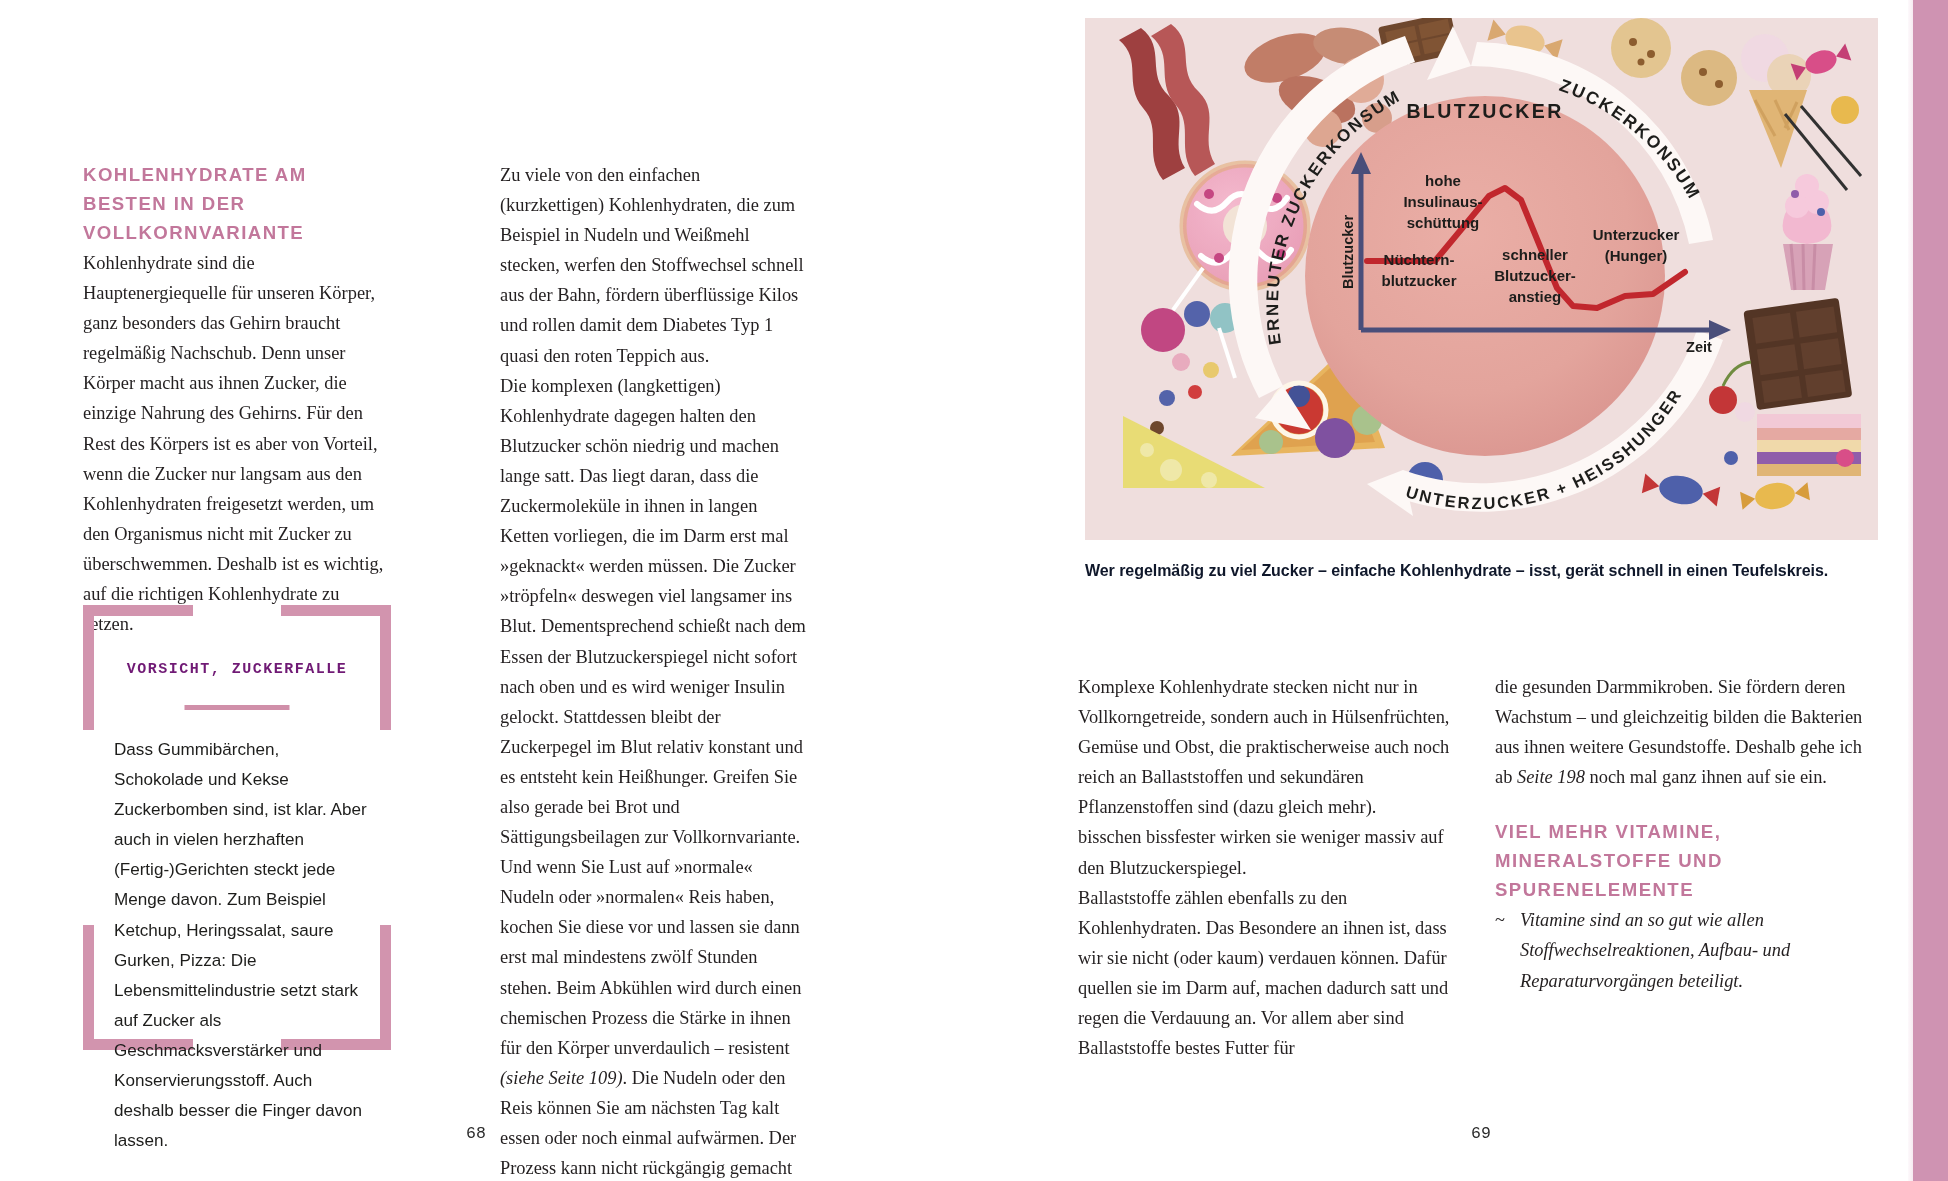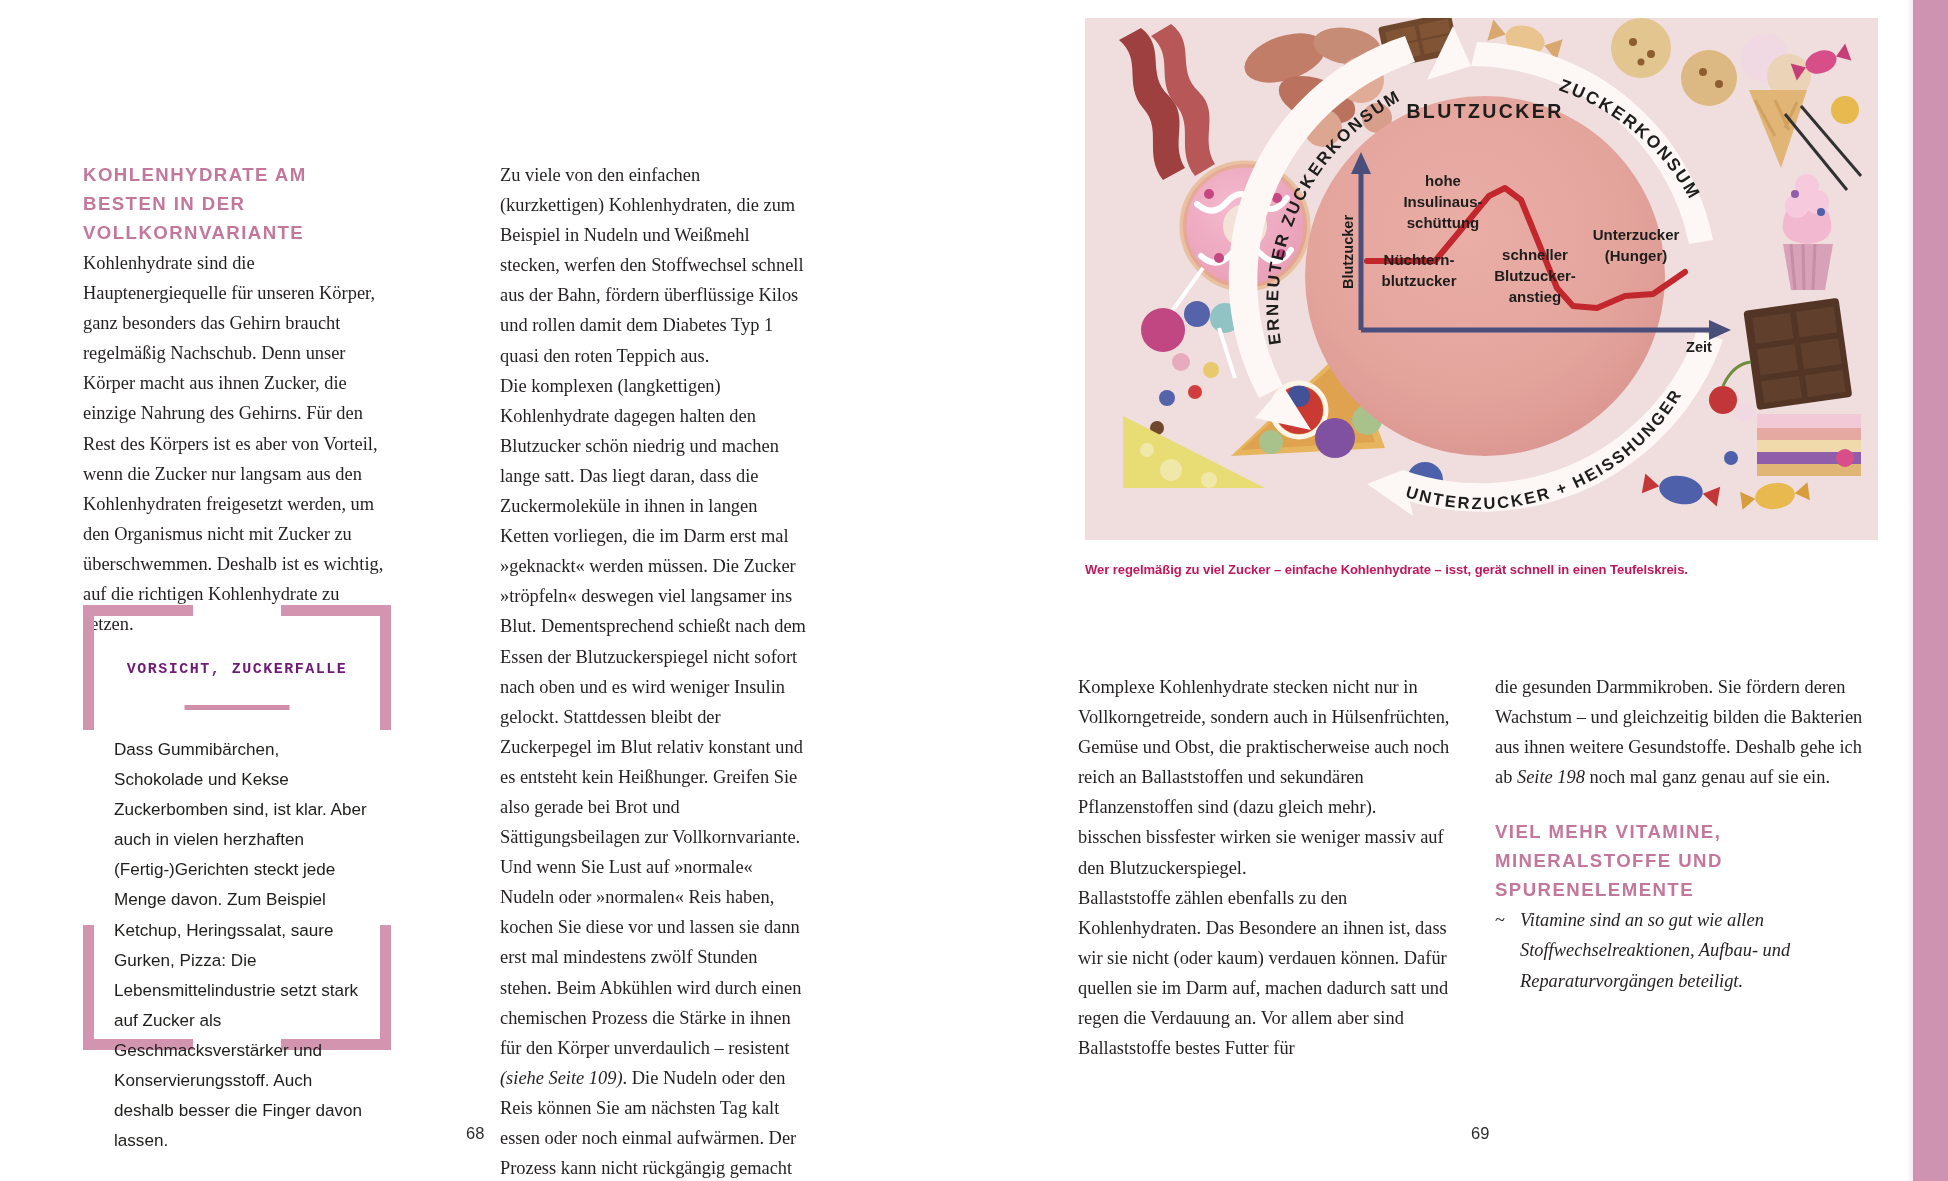--- a/index.html
+++ b/index.html
@@ -90,35 +90,35 @@
   #figure{
     position:absolute;left:1085px;top:18px;width:793px;height:522px;
     background:#efdedd;
     overflow:hidden;
   }
   #figure svg{display:block;width:100%;height:100%;}
 
   #fig-caption{
     position:absolute;left:1085px;top:562px;width:800px;
     font-family:"Liberation Sans", sans-serif;
-    font-size:13px;font-weight:700;color:#be185d;
+    font-size:16px;font-weight:700;color:#0f172a;
     letter-spacing:-0.05px;
   }
 
   #col-r1{position:absolute;left:1078px;top:672px;width:382px;}
   #col-r2{position:absolute;left:1495px;top:672px;width:382px;}
 
   .bullet-row{display:flex;gap:9px;margin-top:1px;}
   .bullet-row .tilde{width:16px;flex:0 0 16px;font-style:normal;}
   .bullet-row .btext{font-style:italic;}
 
   
   .folio{
     position:absolute;
-    font-family:Liberation Sans, sans-serif;
+    font-family:Liberation Mono, monospace;
     font-size:16.5px;color:#2b2b2b;
   }
   #folio-left{left:466px;top:1124px;}
   #folio-right{left:1471px;top:1124px;}
 </style>
 </head>
 <body>
 
 <div class="spread">
 
@@ -385,21 +385,21 @@
 
   <div id="fig-caption">Wer regelmäßig zu viel Zucker – einfache Kohlenhydrate – isst, gerät schnell in einen Teufelskreis.</div>
 
   <div id="col-r1" class="body-col">
     <p>Komplexe Kohlenhydrate stecken nicht nur in Vollkorngetreide, sondern auch in Hülsenfrüchten, Gemüse und Obst, die praktischerweise auch noch reich an Ballaststoffen und sekundären Pflanzenstoffen sind (dazu gleich mehr).</p>
     <p>bisschen bissfester wirken sie weniger massiv auf den Blutzuckerspiegel.</p>
     <p>Ballaststoffe zählen ebenfalls zu den Kohlenhydraten. Das Besondere an ihnen ist, dass wir sie nicht (oder kaum) verdauen können. Dafür quellen sie im Darm auf, machen dadurch satt und regen die Verdauung an. Vor allem aber sind Ballaststoffe bestes Futter für</p>
   </div>
 
   <div id="col-r2" class="body-col">
-    <p><span>die gesunden Darmmikroben. Sie fördern deren Wachstum – und gleichzeitig bilden die Bakterien aus ihnen weitere Gesundstoffe. Deshalb gehe ich ab </span><em>Seite 198</em><span> noch mal ganz genau auf sie ein.</span></p>
+    <p><span>die gesunden Darmmikroben. Sie fördern deren Wachstum – und gleichzeitig bilden die Bakterien aus ihnen weitere Gesundstoffe. Deshalb gehe ich ab </span><em>Seite 198</em><span> noch mal ganz ihnen auf sie ein.</span></p>
     <div class="sec-head" style="margin-top:25px;">VIEL MEHR VITAMINE, MINERALSTOFFE UND SPURENELEMENTE</div>
     <div class="bullet-row">
       <span class="tilde">~</span>
       <span class="btext">Vitamine sind an so gut wie allen Stoffwechselreaktionen, Aufbau- und Reparaturvorgängen beteiligt.</span>
     </div>
   </div>
 
   <div class="folio" id="folio-right">69</div>
 
   <div class="edge-strip">

